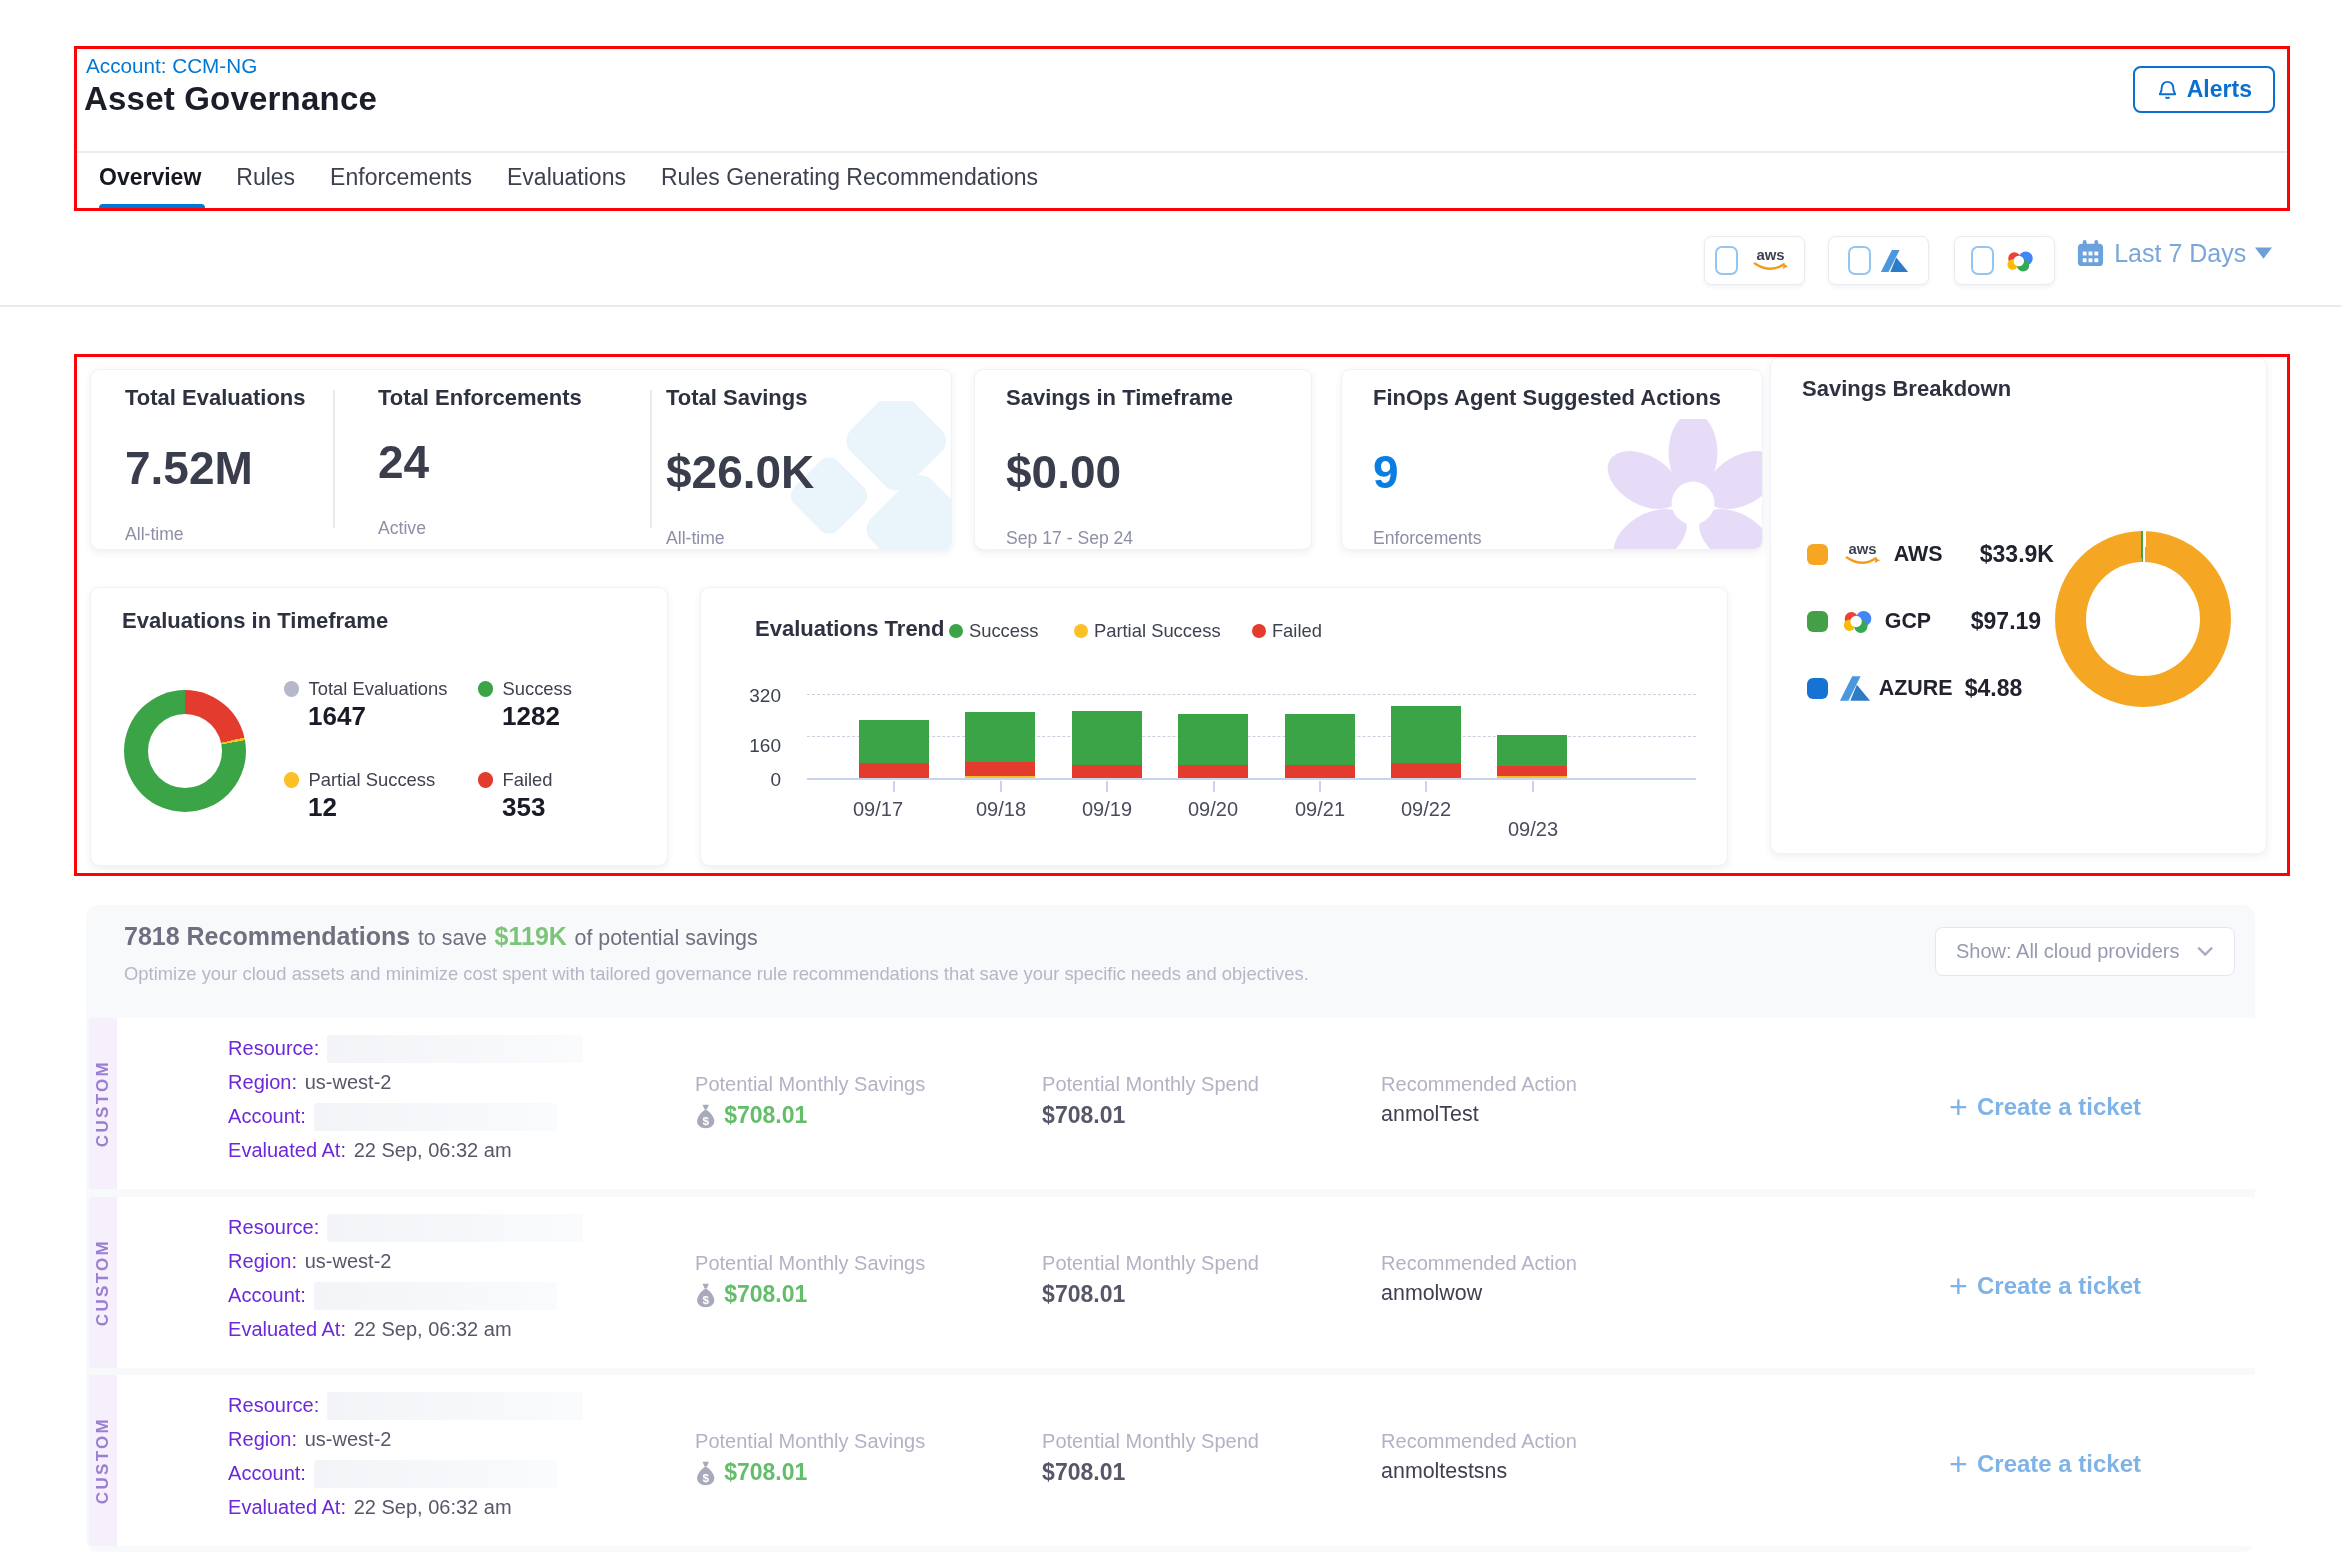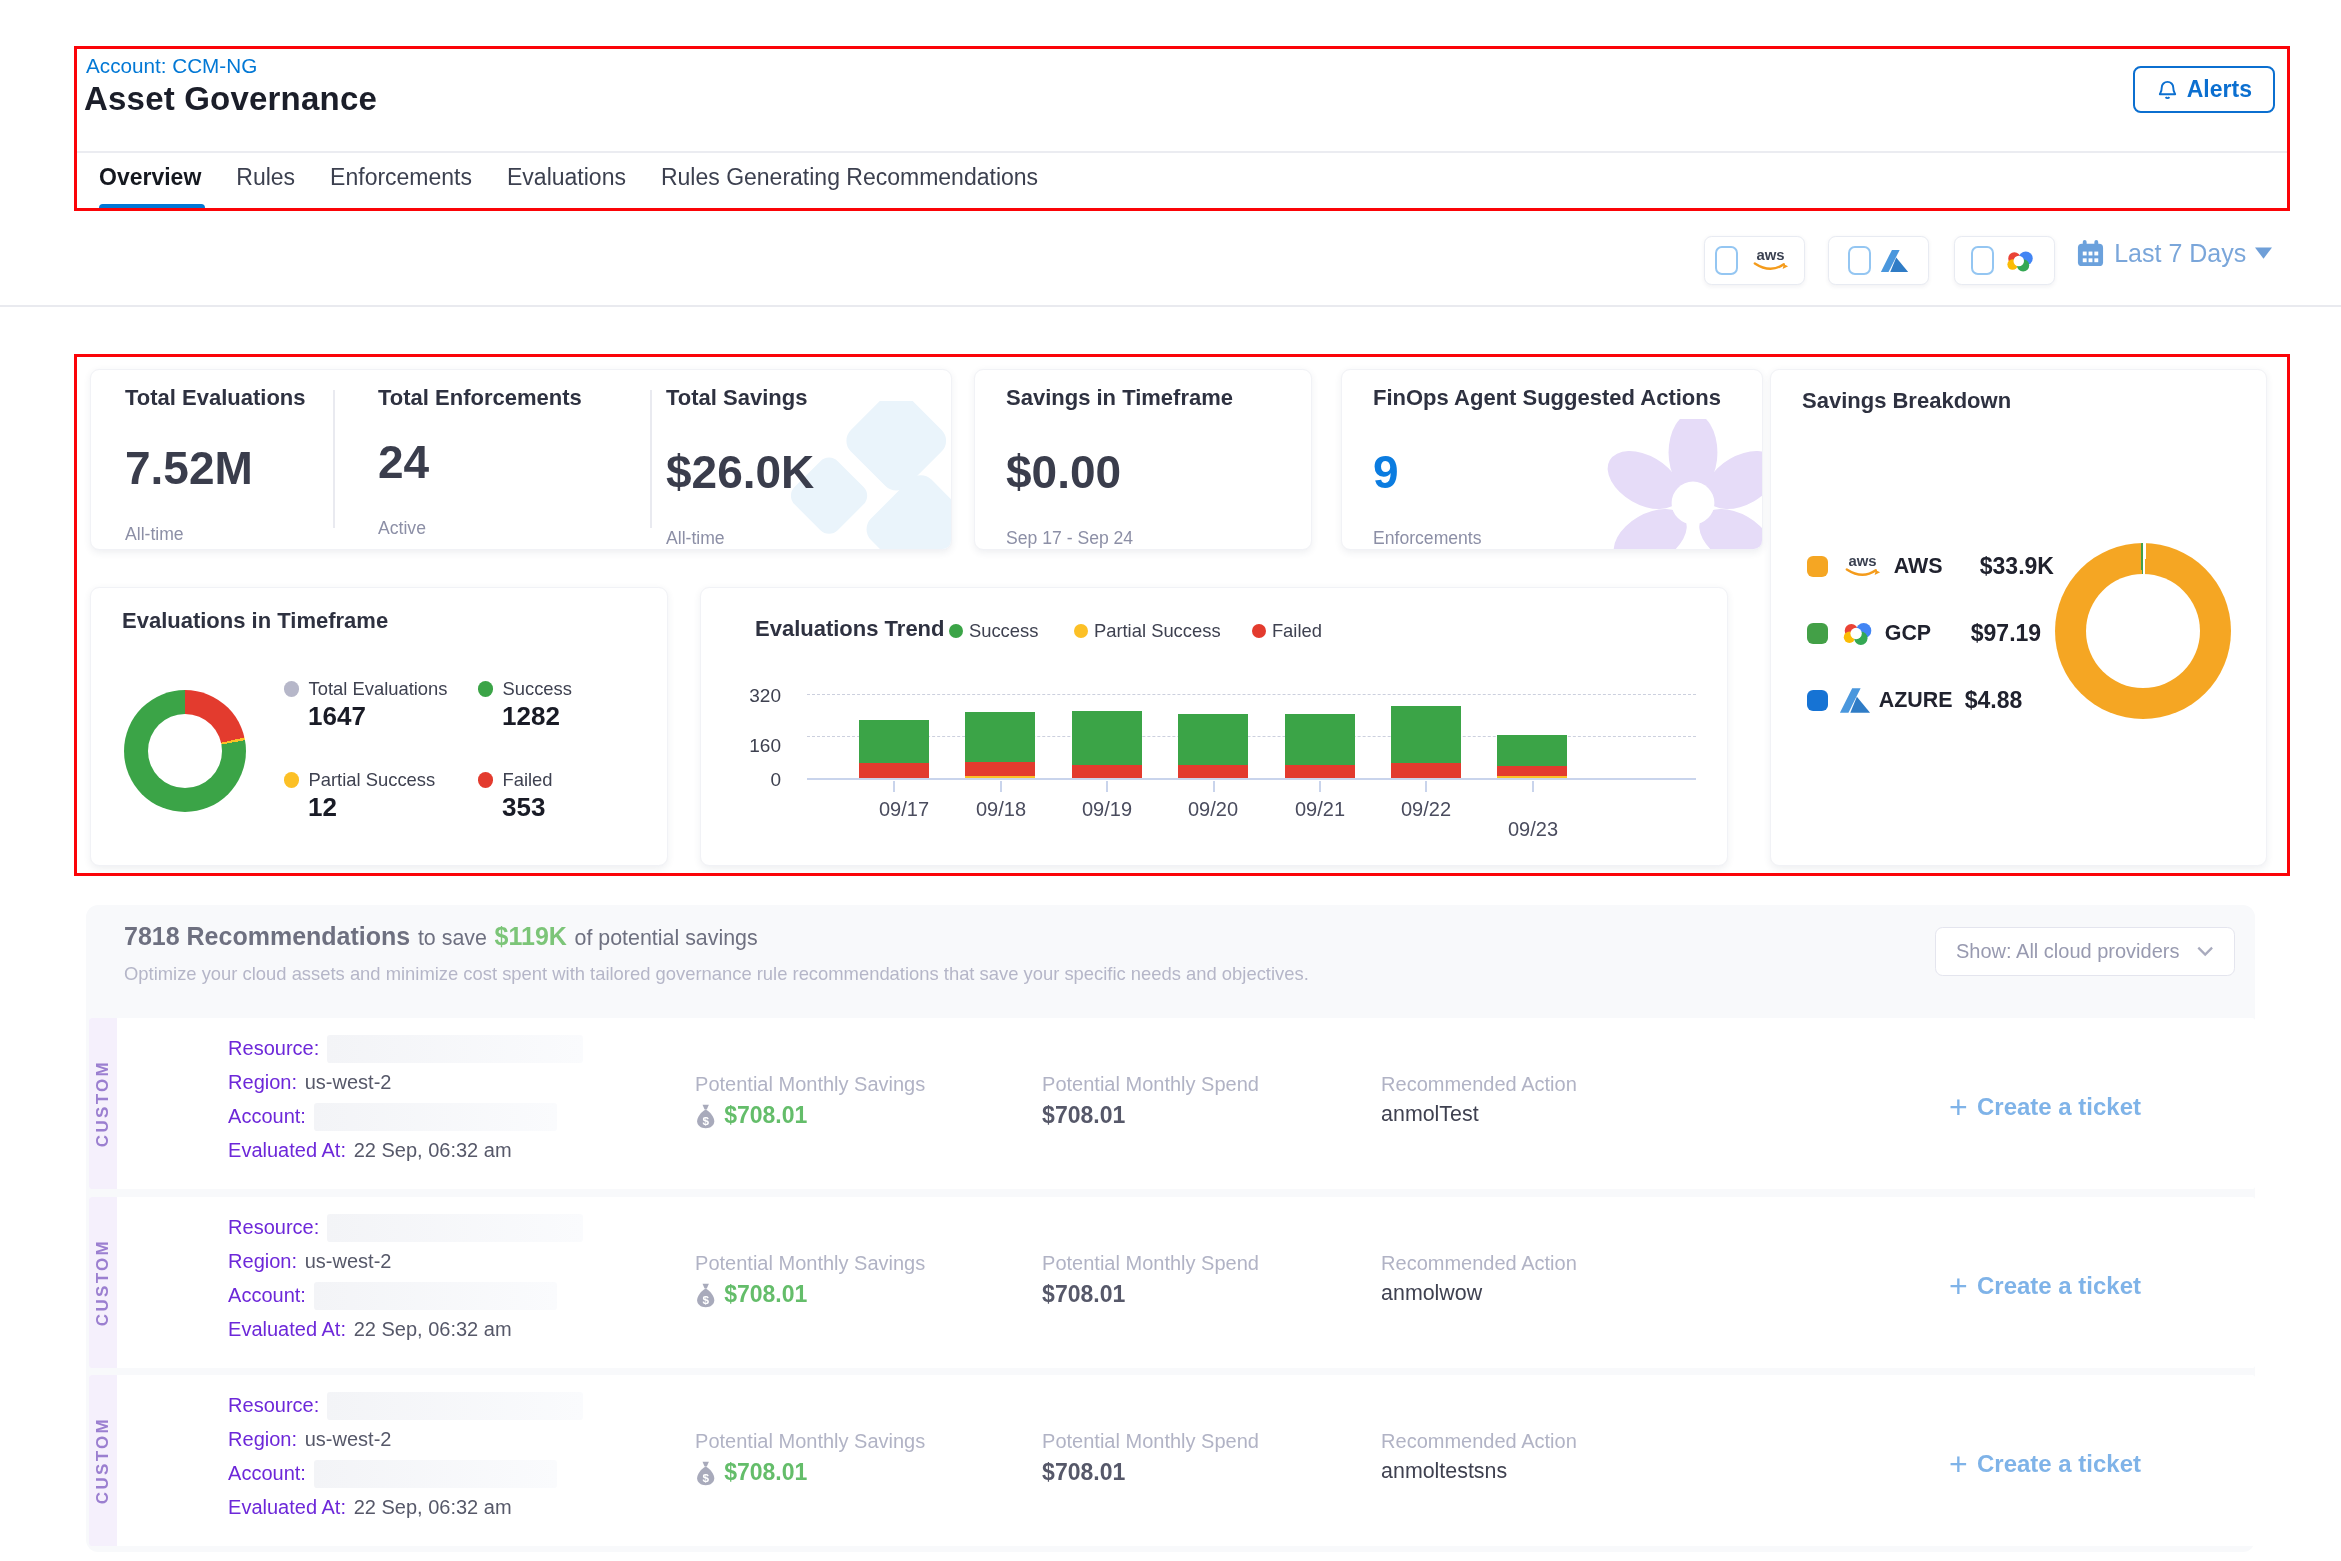--- a/index.html
+++ b/index.html
@@ -229,21 +229,21 @@
         <circle cx="60" cy="55" r="14" fill="#ffffff"></circle>
       </g>
     </svg>
     <div class="abs" style="left:31px; top:15.3px;">
       <div class="stat-label">FinOps Agent Suggested Actions</div>
       <div class="stat-value" style="margin-top:34px; color:#0b7ce0;">9</div>
       <div class="stat-caption" style="margin-top:29px;">Enforcements</div>
     </div>
   </div>
 
-  <div class="card" style="left:1770px; top:369px; width:497px; height:497px;">
+  <div class="card" style="left:1770px; top:357px; width:497px; height:497px;">
     <div class="abs card-title" style="left:31px; top:17.6px;">Savings Breakdown</div>
 
     <div class="bk-item" style="top:181px;">
       <span class="legend-sq" style="background-color: rgb(245, 166, 35);"></span>
       <span style="width:10.7px;"></span>
       <span class="icon-slot">
   <svg width="47" height="27.6" viewBox="0 0 60 34">
     <text x="30" y="18" text-anchor="middle" font-size="19" font-weight="bold" fill="#3b4151" font-family="Liberation Sans, sans-serif">aws</text>
     <path d="M10 23 Q30 36 47 24" fill="none" stroke="#f49b1b" stroke-width="3" stroke-linecap="round"></path>
     <path d="M47 24 l-1.5 6 l7 -3.5 z" fill="#f49b1b"></path>
@@ -335,21 +335,21 @@
 
     <div id="trend-plot">
       <div class="gridline" style="bottom:84px;"></div>
       <div class="gridline" style="bottom:42px;"></div>
       <div class="baseline"></div>
     <div class="bar" style="left: 52px;">
           <div style="height: 14.5px; background: rgb(227, 59, 46);"></div>
           <div style="height: 43px; background: rgb(59, 164, 71);"></div>
         </div>
         <div class="xtick" style="left: 86px;"></div>
-        <div class="xlab" style="left: 51px;">09/17</div>
+        <div class="xlab" style="left: 25px;">09/17</div>
         <div class="bar" style="left: 158px;">
           <div style="height: 1.5px; background: rgb(252, 192, 38);"></div>
           <div style="height: 14.5px; background: rgb(227, 59, 46);"></div>
           <div style="height: 50px; background: rgb(59, 164, 71);"></div>
         </div>
         <div class="xtick" style="left: 193px;"></div>
         <div class="xlab" style="left: 148px;">09/18</div>
         <div class="bar" style="left: 265px;">
           <div style="height: 13px; background: rgb(227, 59, 46);"></div>
           <div style="height: 54px; background: rgb(59, 164, 71);"></div>

